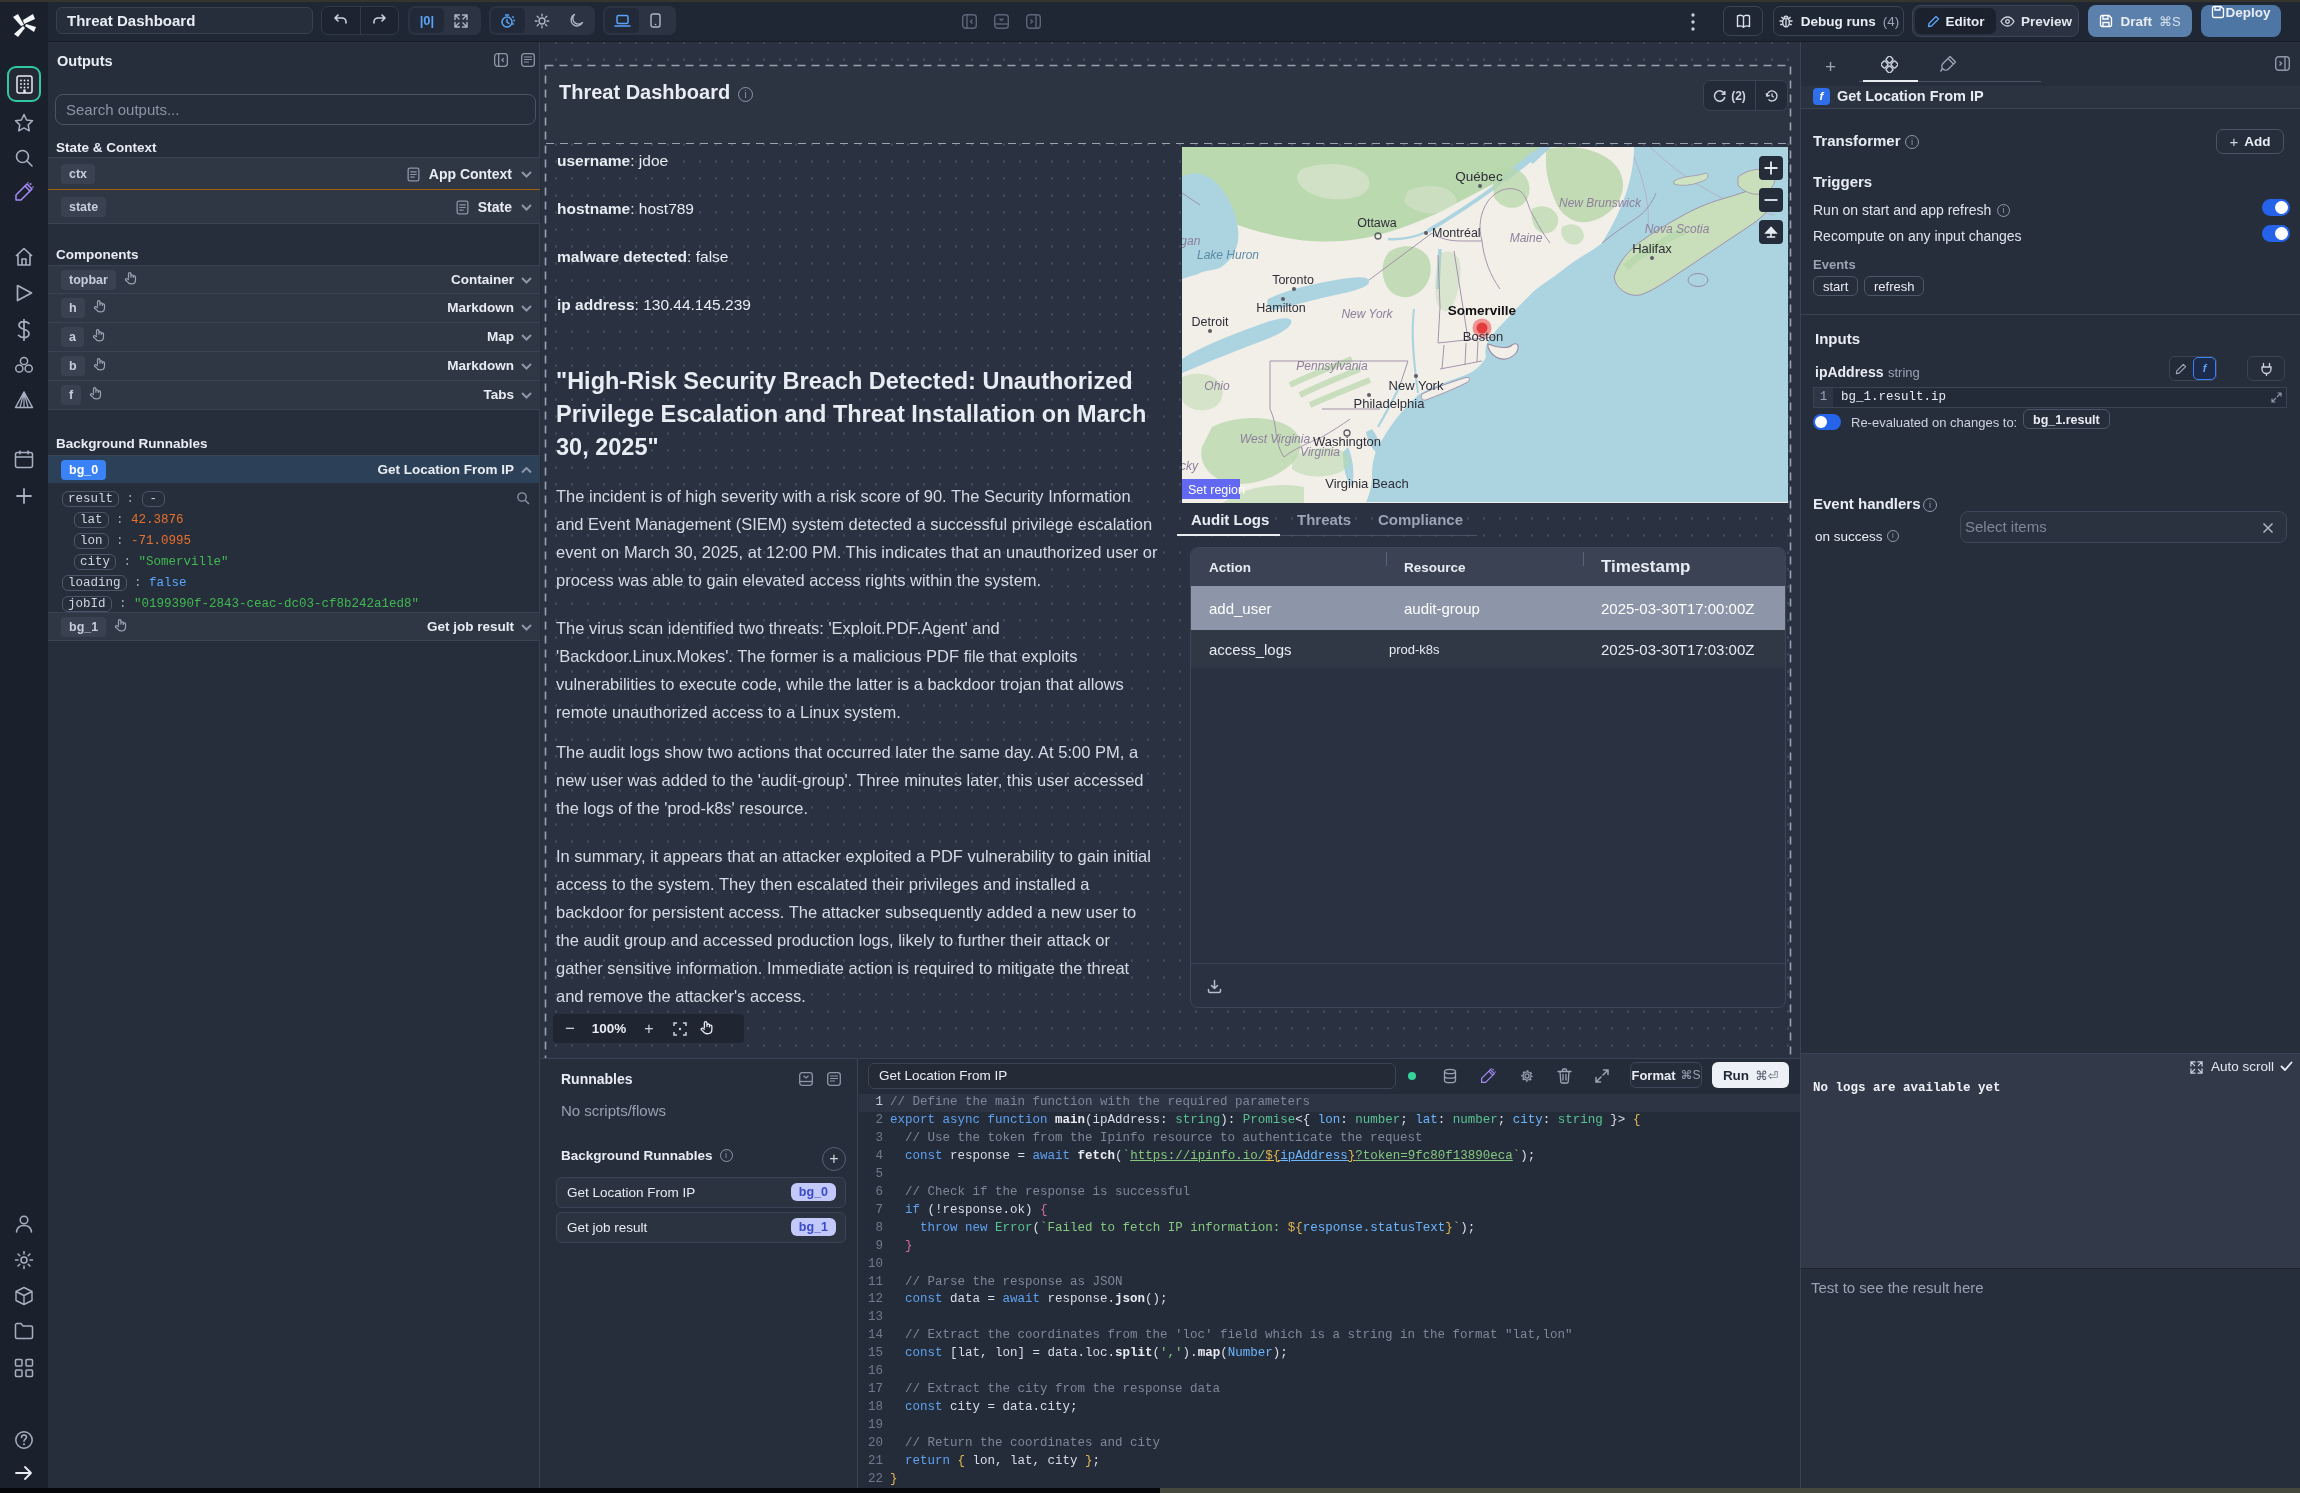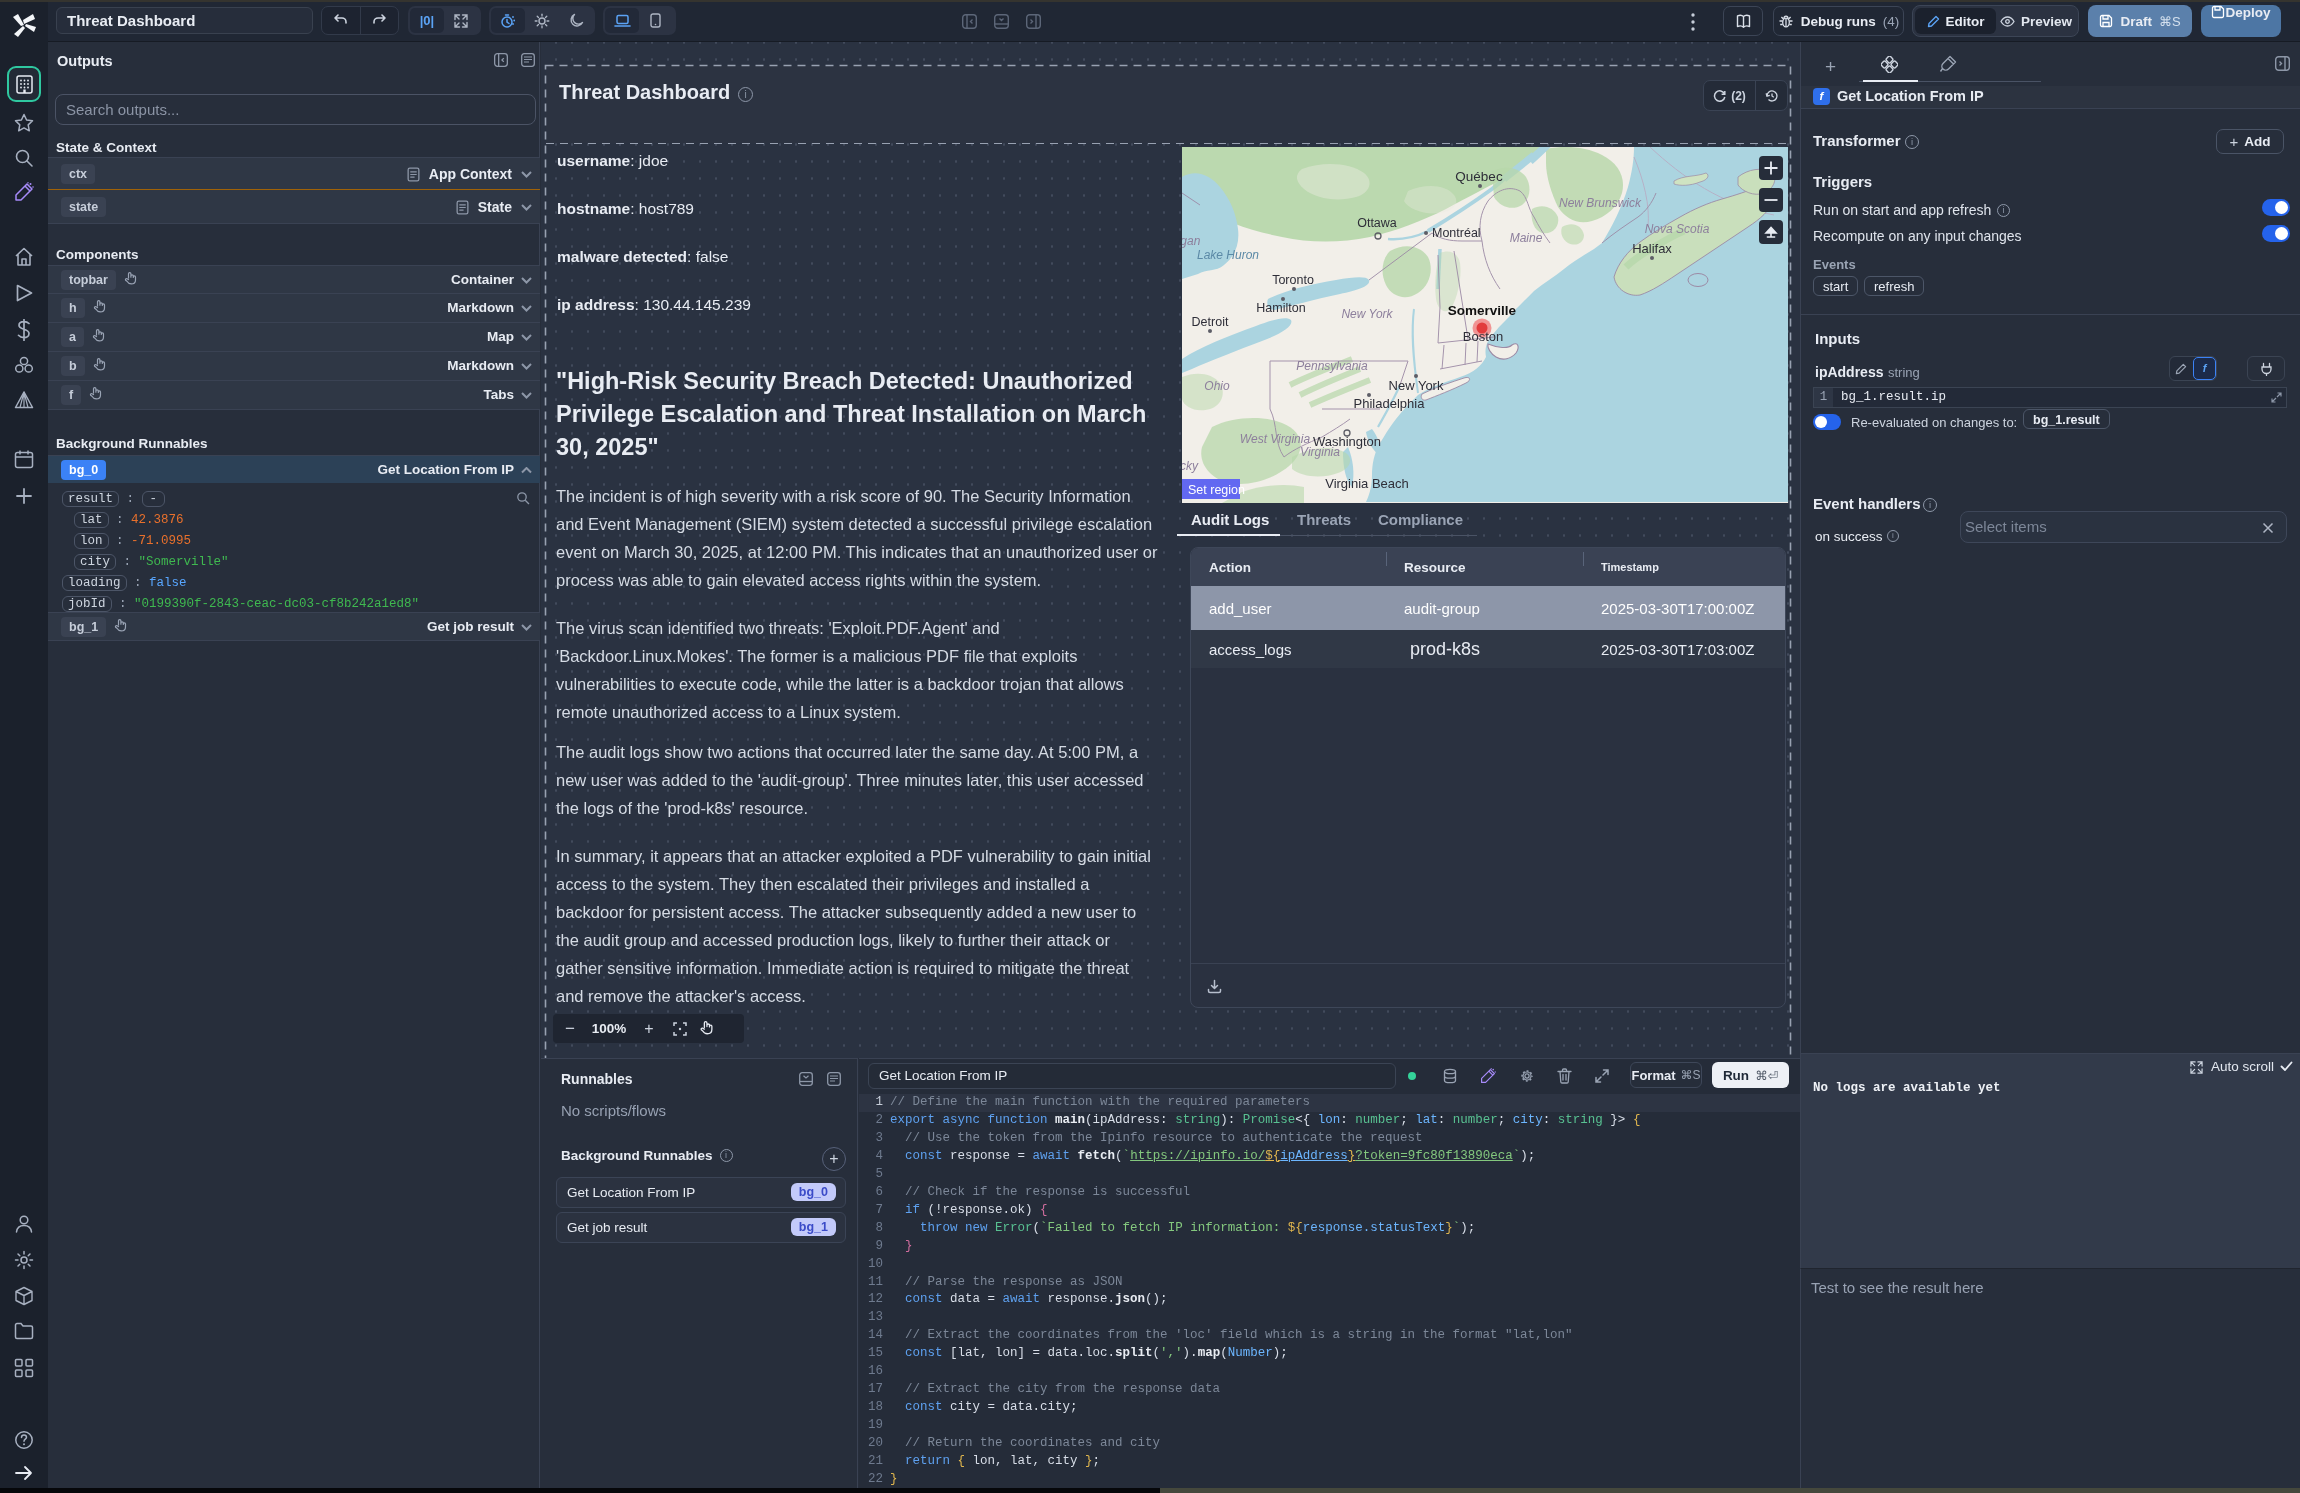--- a/index.html
+++ b/index.html
@@ -557,32 +557,32 @@
   <div class="abs" style="left:650px;top:469px;font-size:15px;font-weight:700">Audit Logs</div>
   <div class="abs" style="left:756px;top:469px;font-size:15px;color:#9aa4b5;font-weight:600">Threats</div>
   <div class="abs" style="left:837px;top:469px;font-size:15px;color:#9aa4b5;font-weight:600">Compliance</div>
   <div class="abs" style="left:636px;top:493px;width:300px;height:1px;background:#4a5365"></div>
   <div class="abs" style="left:636px;top:492px;width:103px;height:2px;background:#e8ecf3"></div>
 
   <div class="abs" style="left:649px;top:505px;width:596px;height:461px;border:1px solid #3e4759;border-radius:8px;background:#2a3140;overflow:hidden">
     <div style="height:38px;background:#3a4254;display:flex;align-items:center;position:relative">
       <span style="position:absolute;left:18px;font-size:13.5px;font-weight:700">Action</span>
       <span style="position:absolute;left:213px;font-size:13.5px;font-weight:700">Resource</span>
-      <span style="position:absolute;left:410px;font-size:11px;font-weight:700">Timestamp</span>
+      <span style="position:absolute;left:410px;font-size:17px;font-weight:700">Timestamp</span>
       <span style="position:absolute;left:195px;top:4px;width:1px;height:14px;background:#59647a"></span>
       <span style="position:absolute;left:392px;top:4px;width:1px;height:14px;background:#59647a"></span>
     </div>
     <div style="height:44px;background:#8d96a9;display:flex;align-items:center;position:relative;color:#fff">
       <span style="position:absolute;left:18px;font-size:15px">add_user</span>
       <span style="position:absolute;left:213px;font-size:15px">audit-group</span>
       <span style="position:absolute;left:410px;font-size:15px">2025-03-30T17:00:00Z</span>
     </div>
     <div style="height:38px;background:#303846;display:flex;align-items:center;position:relative">
       <span style="position:absolute;left:18px;font-size:15px">access_logs</span>
-      <span style="position:absolute;left:219px;font-size:18px">prod-k8s</span>
+      <span style="position:absolute;left:198px;font-size:13px">prod-k8s</span>
       <span style="position:absolute;left:410px;font-size:15px">2025-03-30T17:03:00Z</span>
     </div>
     <div style="position:absolute;left:0;bottom:0;width:100%;height:44px;border-top:1px solid #3a4253">
       <div style="position:absolute;left:8px;top:7px;width:30px;height:30px;border-radius:8px;display:flex;align-items:center;justify-content:center">
         <svg width="15" height="15" viewBox="0 0 15 15">
             <path d="M7.5 1.5 V9 M4.5 6.5 L7.5 9.5 L10.5 6.5 M1.5 10.5 V12 a1.5 1.5 0 0 0 1.5 1.5 h9 a1.5 1.5 0 0 0 1.5 -1.5 V10.5" stroke="#b7bfcd" stroke-width="1.5" fill="none" stroke-linecap="round" stroke-linejoin="round"></path>
           </svg>
       </div>
     </div>
   </div>

